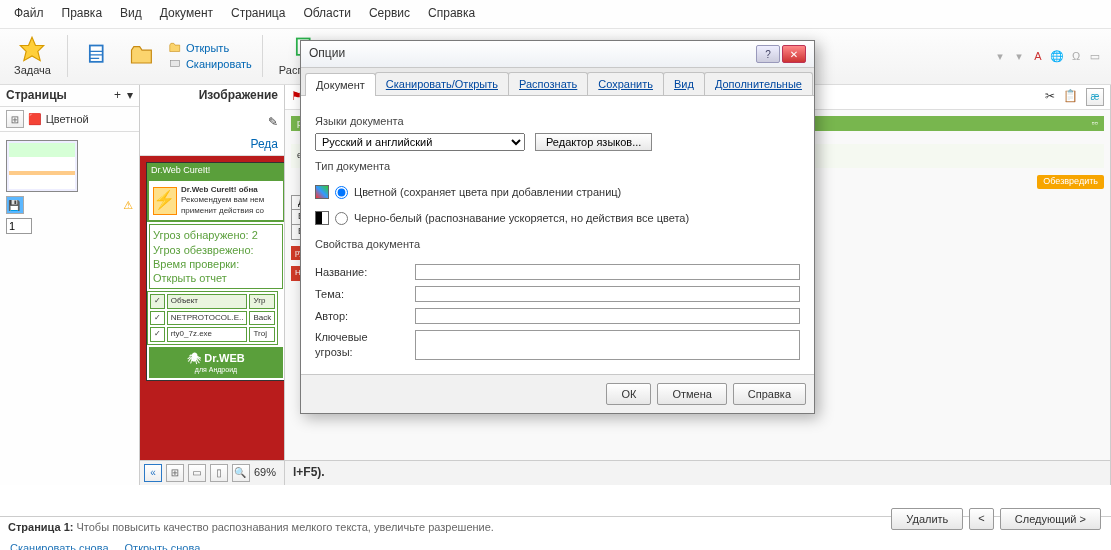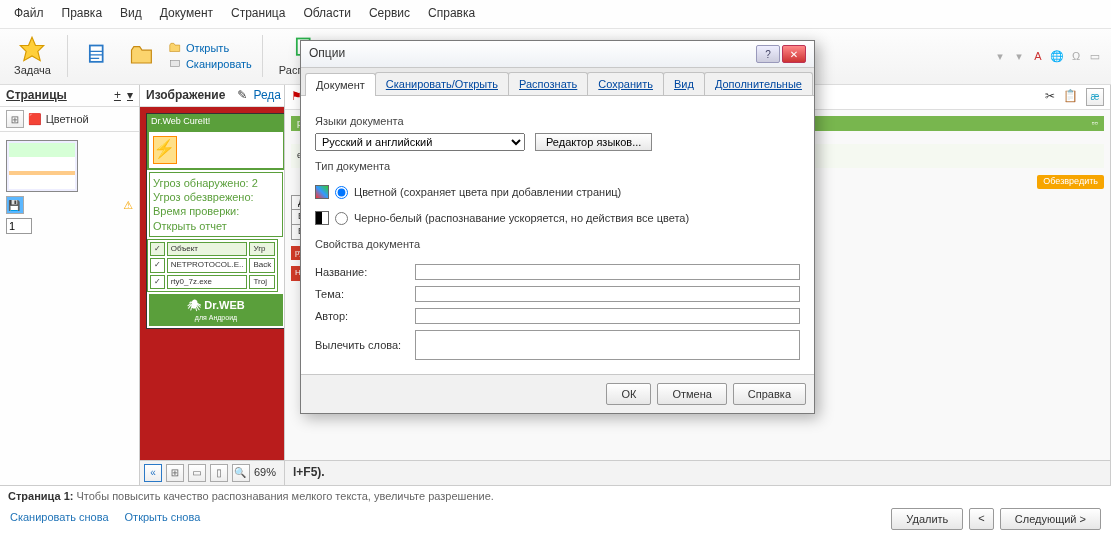--- a/index.html
+++ b/index.html
@@ -16,29 +16,29 @@
   .tgrp { display:flex; flex-direction:column; gap:2px; }
   .tgrp a { color: #0066b3; font-size: 11px; display:flex; gap:4px; align-items:flex-start;}
   .vsep { width: 1px; height: 42px; background:#d8d8d8; margin:0 6px;}
   .ribbonspacer { flex:1; display:flex; gap:3px; justify-content:flex-end; align-items:center; color:#aaa;}
   .ribbonspacer .ico { width:16px; height:16px; display:inline-flex; align-items:center; justify-content:center; }
   
   
   .panels { display:flex; height: 400px; }
   
   .pane-pages { width: 140px; border-right:1px solid #ccc; background:#fefefe; display:flex; flex-direction:column;}
-  .pane-pages .hdr { border-bottom:1px solid #ddd; padding:3px 6px; display:flex; align-items:flex-start; gap:6px; font-size:12px;text-decoration:underline;}
+  .pane-pages .hdr { border-bottom:1px solid #ddd; padding:3px 6px; display:flex; align-items:flex-start; gap:6px; font-size:12px;}
   .pane-pages .viewbar { border-bottom:1px solid #ddd; padding:3px 6px; display:flex; gap:4px; align-items:center;}
   .thumb { width:72px; height:52px; border:1px solid #888; margin:8px 6px 4px; background:#eef; position:relative;}
   .thumb::after{content:"";position:absolute;top:2px;left:2px;right:2px;bottom:2px;background:linear-gradient(#d6ffd6 0 30%,#fff 30% 60%,#fecb89 60% 70%,#fff 70%);}
   .thumbmeta { display:flex; gap:4px; align-items:center; margin:0 6px 4px;}
   .pageinput { width: 26px; border:1px solid #999; font-size:11px; text-align:left; padding:1px 2px; margin-left:6px;}
   
   .pane-image { flex: 0 0 145px; border-right:1px solid #ccc; display:flex; flex-direction:column; overflow:hidden;}
-  .pane-image .phdr {border-bottom:1px solid #ddd; padding:3px 6px; display:flex; gap:6px; font-size:12px; align-items:flex-end;}
+  .pane-image .phdr {border-bottom:1px solid #ddd; padding:3px 6px; display:flex; gap:6px; font-size:12px; align-items:flex-end;flex-direction:column;}
   .pane-image .phdr .lbl{color:#0066b3;}
   .imgcanvas { flex:1; overflow:auto; background:#b91c1c; padding:6px;}
   .docimg { background:#fff; border:1px solid #333; width: 140px; }
   .drw-head { background:#5a9f3b; color:#fff; font-size:9px; padding:2px 4px;}
   .drw-main { border:2px solid #5a9f3b; padding:4px; display:flex; gap:4px; align-items:center;}
   .drw-main .bolt { width:24px; height:28px; background:#ffe089; border:1px solid #ff8a00; display:flex; align-items:center; justify-content:center; color:#e74c3c; font-size:18px;}
   .drw-txt { font-size:8px;}
   .drw-block2 { border:1px solid #5a9f3b; font-size:11px; padding:3px; margin:2px;}
   .drw-block2 div{color:#5a9f3b;}
   .drw-table{ border:1px solid #5a9f3b; font-size:8px;}
@@ -55,21 +55,21 @@
   .errnav .flag{color:#c00;}
   .txtdoc { flex:1; overflow:auto; background:#f9f9f9; padding:6px; font-size:10px;}
   .txtdoc .head{ background:#78b64e; color:#fff; padding:2px 6px; font-size:9px; position:relative;}
   .txtdoc .info{ background:#f5f9f1; font-size:9px; padding:6px;}
   .txtdoc .badge{ background:#f7a500; color:#fff; font-size:9px; padding:1px 6px; display:inline-block; border-radius:2px;}
   .txtdoc table{ font-size:9px; border-collapse:collapse; margin-top:6px;}
   .txtdoc td,.txtdoc th{border:1px solid #999; padding:1px 6px;}
   .txtdoc .av{ background:#d13a28; color:#fff; font-size:8px; padding:2px 4px; display:inline-block; margin-top:6px;}
   .txtfoot{border-top:1px solid #ccc; background:#f3f3f3; padding:4px 8px; font-size:12px; font-weight:bold;}
   
-  .statusline{ border-top:1px solid #ccc; padding:3px 8px; font-size:11px; color:#666;}
+  .statusline{ border-top:1px solid #ccc; padding:3px 8px; font-size:11px; color:#666;margin-top:31px;}
   .statusline b{color:#333;}
   
   .linksrow{ display:flex; gap:16px; padding:4px 10px;}
   .linksrow a{ color:#1f73b7; font-size:11px;}
   
   .btnrow{ position:absolute; right:10px; bottom:20px; display:flex; gap:6px;}
   .btn{ border:1px solid #999; background:linear-gradient(#fff,#e7e7e7); padding:3px 14px; font-size:11px; border-radius:2px; cursor:default;}
   .btn.small{padding:2px 8px;}
   
   
@@ -190,20 +190,25 @@
       <b>Изображение</b>
       <span style="flex:1"></span>
       <span>✎</span>
       <a class="lbl">Реда</a>
     </div>
     <div class="imgcanvas">
       <div class="docimg">
         <div class="drw-head"><span>Dr.Web CureIt!</span></div>
         <div class="drw-main">
           <div class="bolt">⚡</div>
+          <div class="drw-txt">
+            <b>Dr.Web CureIt! обна</b><br>
+            <span>Рекомендуем вам нем</span><br>
+            <span>применит действия со</span>
+          </div>
         </div>
         <div class="drw-block2">
           <div>Угроз обнаружено: 2</div>
           <div>Угроз обезврежено:</div>
           <div>Время проверки:</div>
           <div>Открыть отчет</div>
         </div>
         <table class="drw-table">
           <tbody>
               <tr style="background:#eaf5df">
@@ -335,21 +340,21 @@
     </div>
 
     <div class="section">Свойства документа</div>
     <div class="form-grid">
       <span>Название:</span>
       <input type="text" style="">
       <span>Тема:</span>
       <input type="text" style="">
       <span>Автор:</span>
       <input type="text" style="">
-      <span>Вылечить слова:</span>
+      <span>Ключевые угрозы:</span>
       <input type="text" class="tall" style="">
     </div>
   </div>
   <div class="dlg-foot">
     <div class="btn">ОК</div>
     <div class="btn">Отмена</div>
     <div class="btn">Справка</div>
   </div>
 </div>
 

